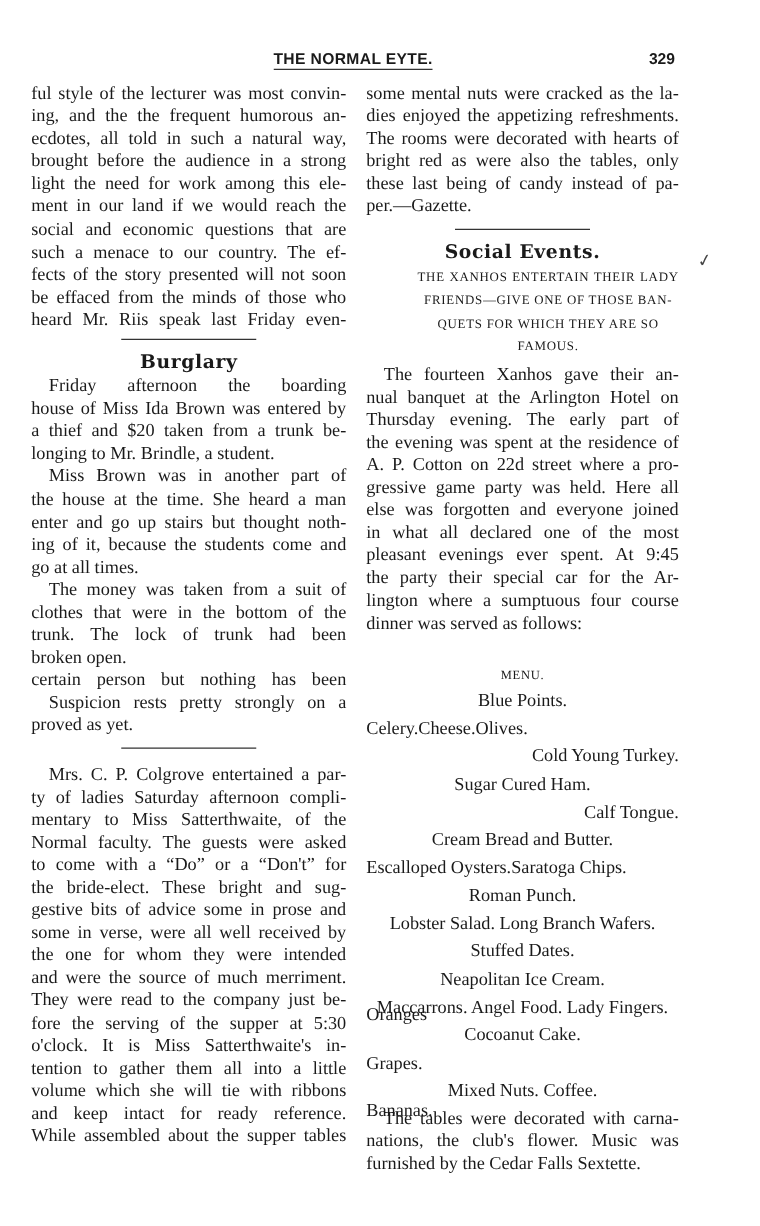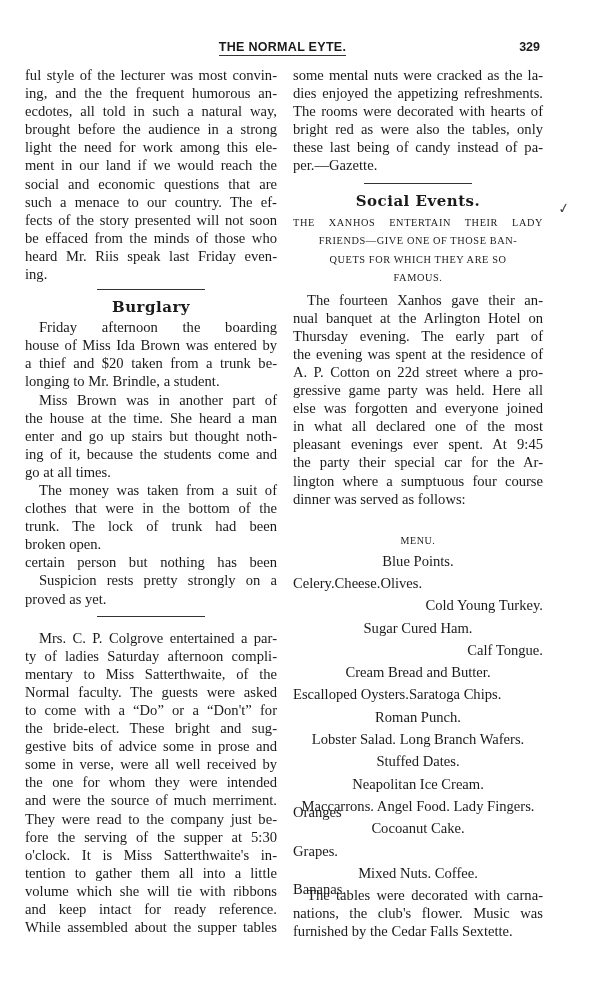--- a/index.html
+++ b/index.html
@@ -29,20 +29,21 @@
   .line.last { text-align-last: left; }
   .line.indent { padding-left: 14px; }
   .rule { display: block; height: 1px; background: #333; margin: 6px auto 6px auto; width: 108px; }
   .section-title {
     display: block; text-align: center; font-family: "DejaVu Serif", serif; font-weight: bold;
     font-size: 15px; height: 22px; line-height: 22px; letter-spacing: 0.5px;
   }
   .subhead {
     display: block; text-align: center; font-size: 10.3px; letter-spacing: 0.6px; line-height: 18.5px; height: 18.5px;
     white-space: nowrap;
+    margin-left: 41px;
   }
   .subhead.just { text-align: justify; text-align-last: justify; }
   .menu-label { display:block; text-align:center; font-size: 10px; letter-spacing: 0.6px; height: 20px; line-height: 22px; }
   .menu-item { display: block; text-align: center; height: 22.3px; line-height: 22.3px; white-space: nowrap; }
   .menu-row { display: flex; justify-content: flex-start; height: 22.3px; line-height: 22.3px; white-space: nowrap; }
   .menu-row.tight { justify-content: center; gap: 16px; flex-direction: column; }
   .check-mark { position: absolute; left: 558px; top: 200px; font-size: 14px; color: #444; transform: rotate(-10deg); }
 </style>
 </head>
 <body>
@@ -60,21 +61,20 @@
       <span class="line">ing, and the the frequent humorous an-</span>
       <span class="line">ecdotes, all told in such a natural way,</span>
       <span class="line">brought before the audience in a strong</span>
       <span class="line">light the need for work among this ele-</span>
       <span class="line">ment in our land if we would reach the</span>
       <span class="line">social and economic questions that are</span>
       <span class="line">such a menace to our country. The ef-</span>
       <span class="line">fects of the story presented will not soon</span>
       <span class="line">be effaced from the minds of those who</span>
       <span class="line">heard Mr. Riis speak last Friday even-</span>
-      <span class="line last">ing.</span>
     </div>
 
     <span class="rule"></span>
     <span class="section-title">Burglary</span>
 
     <div>
       <span class="line indent">Friday afternoon the boarding</span>
       <span class="line">house of Miss Ida Brown was entered by</span>
       <span class="line">a thief and $20 taken from a trunk be-</span>
       <span class="line last">longing to Mr. Brindle, a student.</span>

